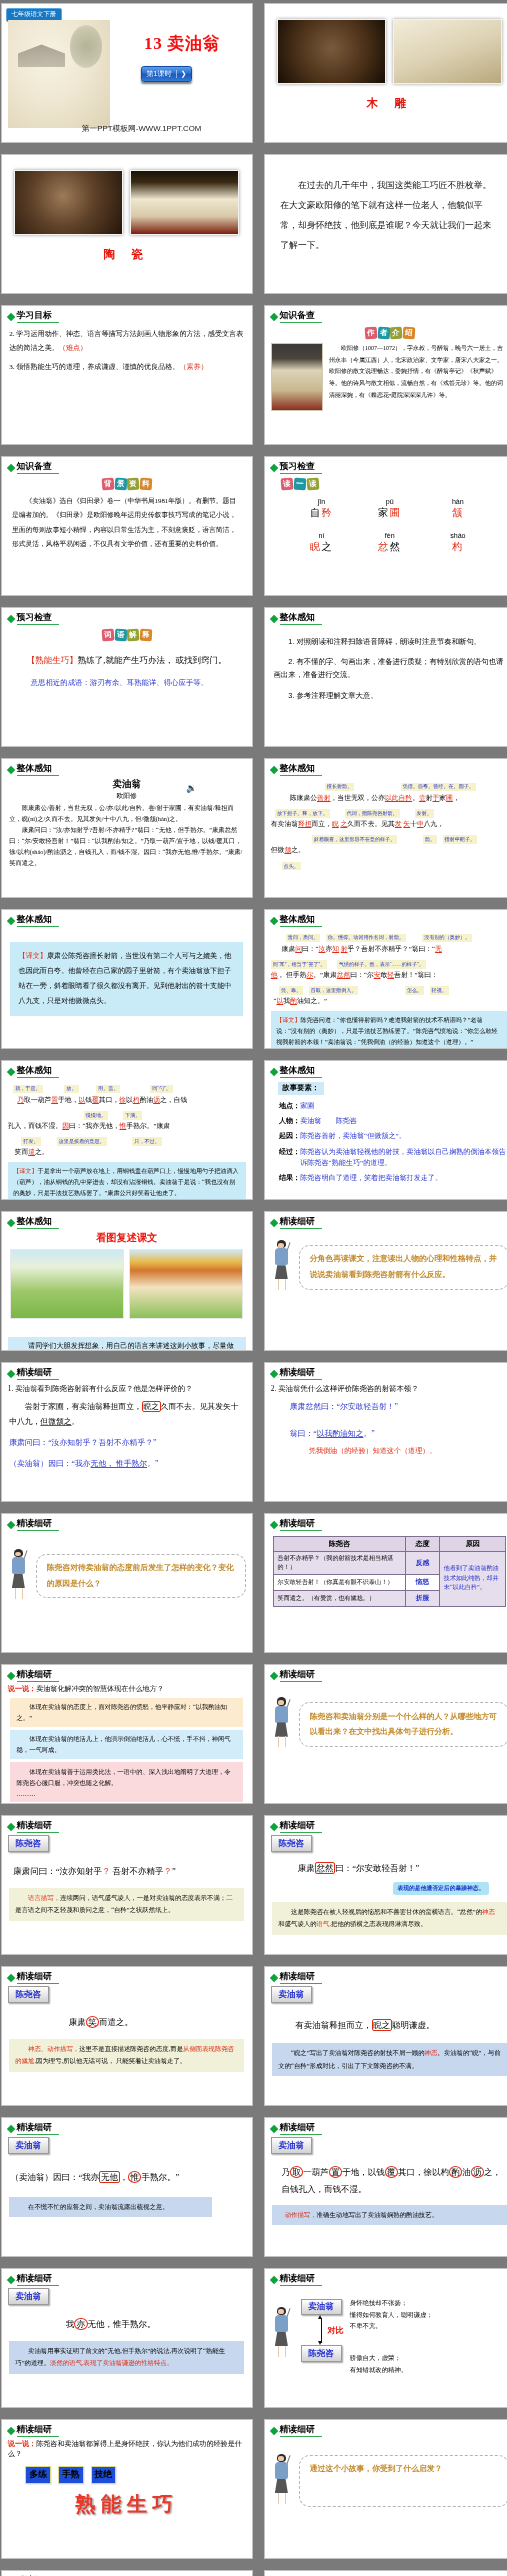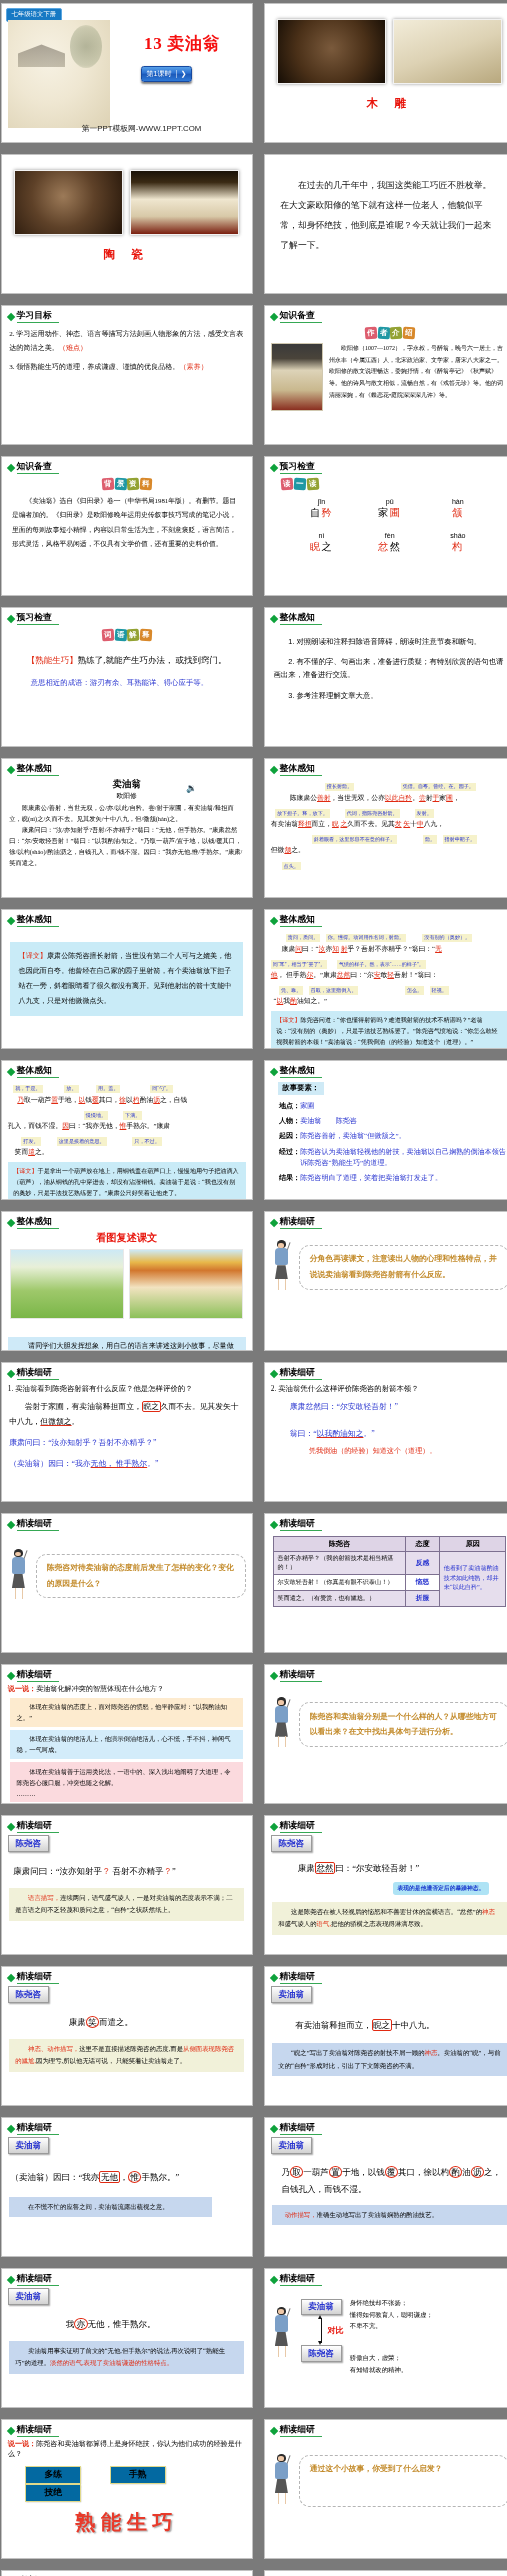--- a/index.html
+++ b/index.html
@@ -122,21 +122,21 @@
   .vs-grid{display:flex;gap:8.1px;margin-top:2.7px;}
   .vs-mid{display:flex;flex-direction:column;align-items:center;margin-top:9.5px;flex:none;}
   .varr-wrap{position:relative;margin:2.7px 0;}
   .varr{width:0;height:24.4px;border-left:1.4px solid #111;position:relative;}
   .varr::before{content:"";position:absolute;top:-4.7px;left:-3.4px;border:2.7px solid transparent;border-bottom:4.7px solid #111;}
   .varr::after{content:"";position:absolute;bottom:-4.7px;left:-3.4px;border:2.7px solid transparent;border-top:4.7px solid #111;}
   .vs-lab{position:absolute;left:6.8px;top:6.8px;color:#e8150c;font-weight:bold;font-size:8.1px;font-family:"Liberation Serif",serif;white-space:nowrap;}
   .vs-traits{display:flex;flex-direction:column;gap:20.3px;margin-top:8.1px;font-size:6.4px;font-family:"Liberation Serif",serif;line-height:1.8;}
   
   .tag-row{margin:6.8px 0 5.4px 17.6px;}
-  .tag{display:inline-block;background:#0369a1;border:0.7px solid #e0d98a;box-shadow:1.4px 1.4px 1.4px rgba(0,0,0,.3);padding:2px 18px;font-size:8.8px;font-family:"Liberation Serif",serif;font-weight:bold;margin-right:26px;}
+  .tag{display:inline-block;background:#1d4ed8;border:0.7px solid #e0d98a;box-shadow:1.4px 1.4px 1.4px rgba(0,0,0,.3);padding:2px 3px;font-size:8.8px;font-family:"Liberation Serif",serif;font-weight:bold;margin-right:4px;}
   .big-red{text-align:center;color:#e83a2a;font-size:20.3px;font-weight:bold;font-family:"Liberation Serif",serif;text-shadow:1.4px 1.4px 1.4px rgba(0,0,0,.35);letter-spacing:5.4px;margin-top:5.4px;}
   
   .les{font-size:6.8px;line-height:2.1;font-family:"Liberation Serif",serif;margin-left:19px;}
   
   .logo-line{text-align:center;margin-top:5px;line-height:1;}
   .logo-cn{color:#f08519;font-size:26px;font-weight:bold;font-family:"Liberation Serif",serif;}
   .logo-dash{display:inline-block;width:23px;height:5.4px;background:#f08519;margin:0 2px 4.1px;vertical-align:middle;border-radius:1.4px;}
   .logo-en{color:#17356b;font-size:26px;font-weight:bold;letter-spacing:2px;}
   .logo-url{text-align:center;color:#f08519;font-size:7.1px;letter-spacing:1.4px;margin:2.7px 0 6.8px;}
   .use-banner{background:#1d3e66;display:flex;padding:4.1px 8.1px;gap:15px;margin:0 -6.1px;}
@@ -529,21 +529,21 @@
     <div class="quote" style="margin-left:61px;"><span>康肃</span><span class="c-circ">笑</span><span>而遣之。</span></div>
     <div class="ybox"><span class="c-r">神态、动作描写，</span><span>这里不是直接描述陈尧咨的态度,而是</span><span class="c-r">从侧面表现陈尧咨的尴尬,</span><span>因为理亏,所以他无话可说， 只能笑着让卖油翁走了。</span></div>
   </div>
 
   <div class="slide">
     <div class="shead">
         <span class="dm"></span>
         <span class="ht">精读细研</span>
       </div>
     <span class="who-badge">卖油翁</span>
-    <div class="quote" style="margin:13.5px 5.4px 9.5px 24.4px;"><span>有卖油翁释担而立，</span><span class="c-box">睨之</span><span>十中八九。</span></div>
+    <div class="quote" style="margin:13.5px 5.4px 9.5px 24.4px;"><span>有卖油翁释担而立，</span><span class="c-box">睨之</span><span>聪明谦虚。</span></div>
     <div class="bbox"><span>“睨之”写出了卖油翁对陈尧咨的射技不屑一顾的</span><span class="c-r">神态</span><span>。卖油翁的“睨”，与前文的“自矜”形成对比，引出了下文陈尧咨的不满。</span></div>
   </div>
 
   <div class="slide">
     <div class="shead">
         <span class="dm"></span>
         <span class="ht">精读细研</span>
       </div>
     <span class="who-badge">卖油翁</span>
     <div class="quote" style="margin:15px 0 10.8px 2.7px;"><span>（卖油翁）因曰：“我亦</span><span class="c-box">无他</span><span>，</span><span class="c-circ">惟</span><span>手熟尔。”</span></div>

